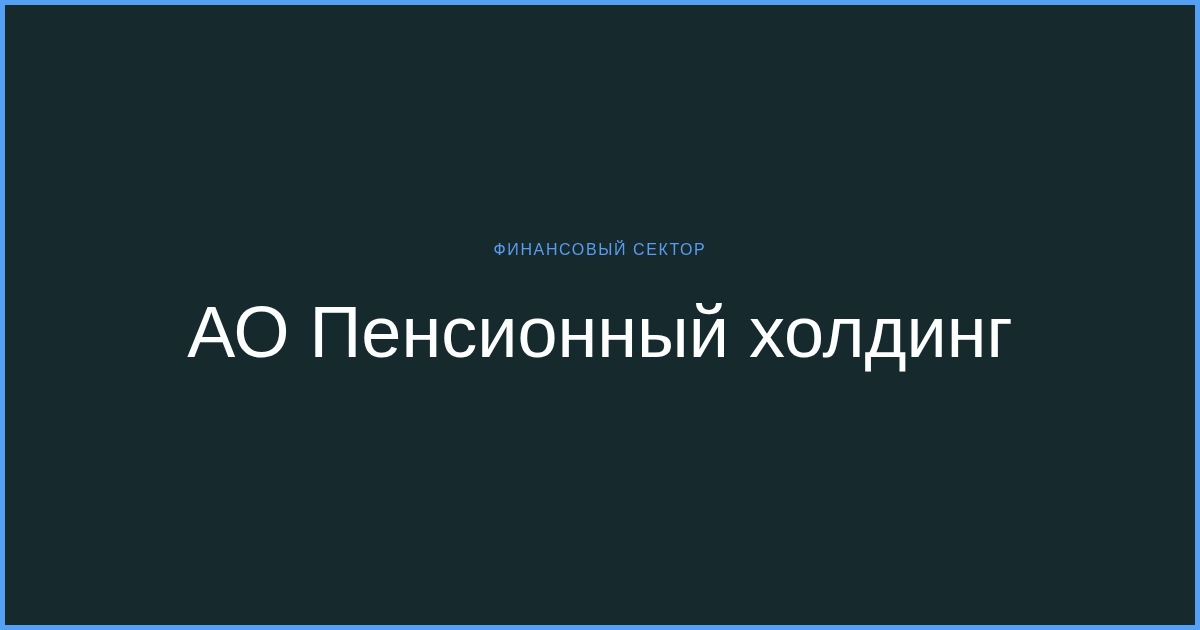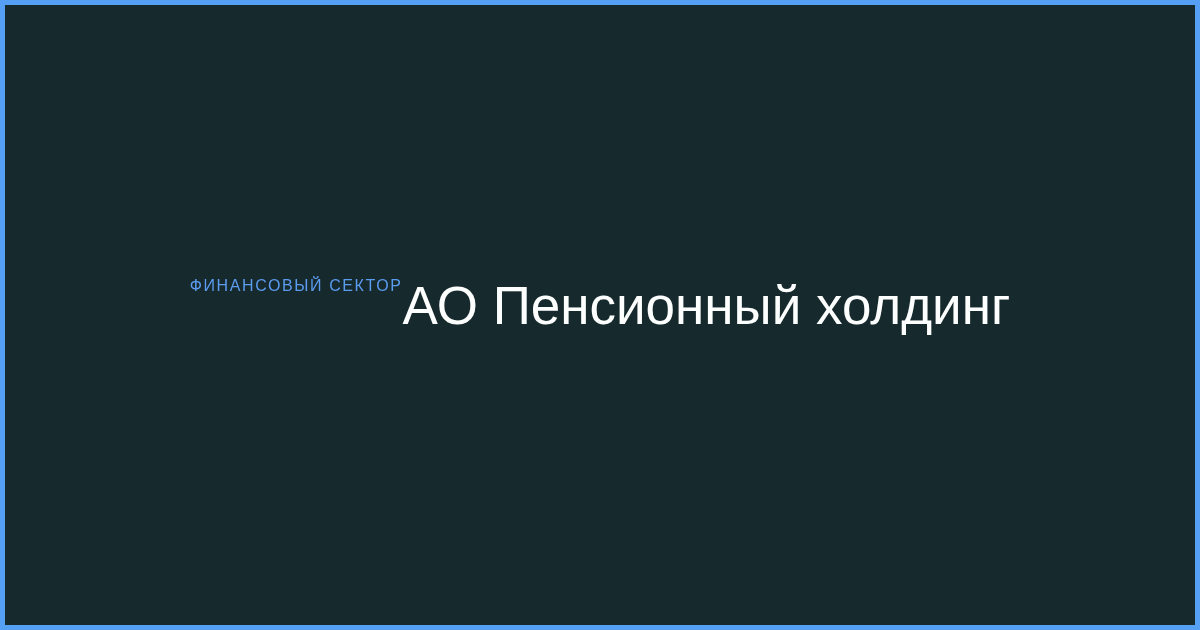--- a/index.html
+++ b/index.html
@@ -26,40 +26,41 @@
     flex-direction: column;
     align-items: center;
     justify-content: center;
     position: relative;
   }
 
   
   #content {
     width: 100%;
     display: flex;
+    flex-direction: column;
     align-items: center;
     justify-content: center;
     transform: translateY(-10px);
   }
 
   #eyebrow {
     color: #5b9bf0;
     font-size: 16px;
     font-weight: 400;
     letter-spacing: 1.6px;
     line-height: 1;
     text-transform: uppercase;
     white-space: nowrap;
     margin: 0 0 38px 0;
     text-align: center;
   }
 
   #title {
     color: #fdfefe;
-    font-size: 53px;
+    font-size: 72px;
     font-weight: 400;
     line-height: 1;
     letter-spacing: 0px;
     white-space: nowrap;
     margin: 0;
     text-align: center;
   }
 </style>
 </head>
 <body>

